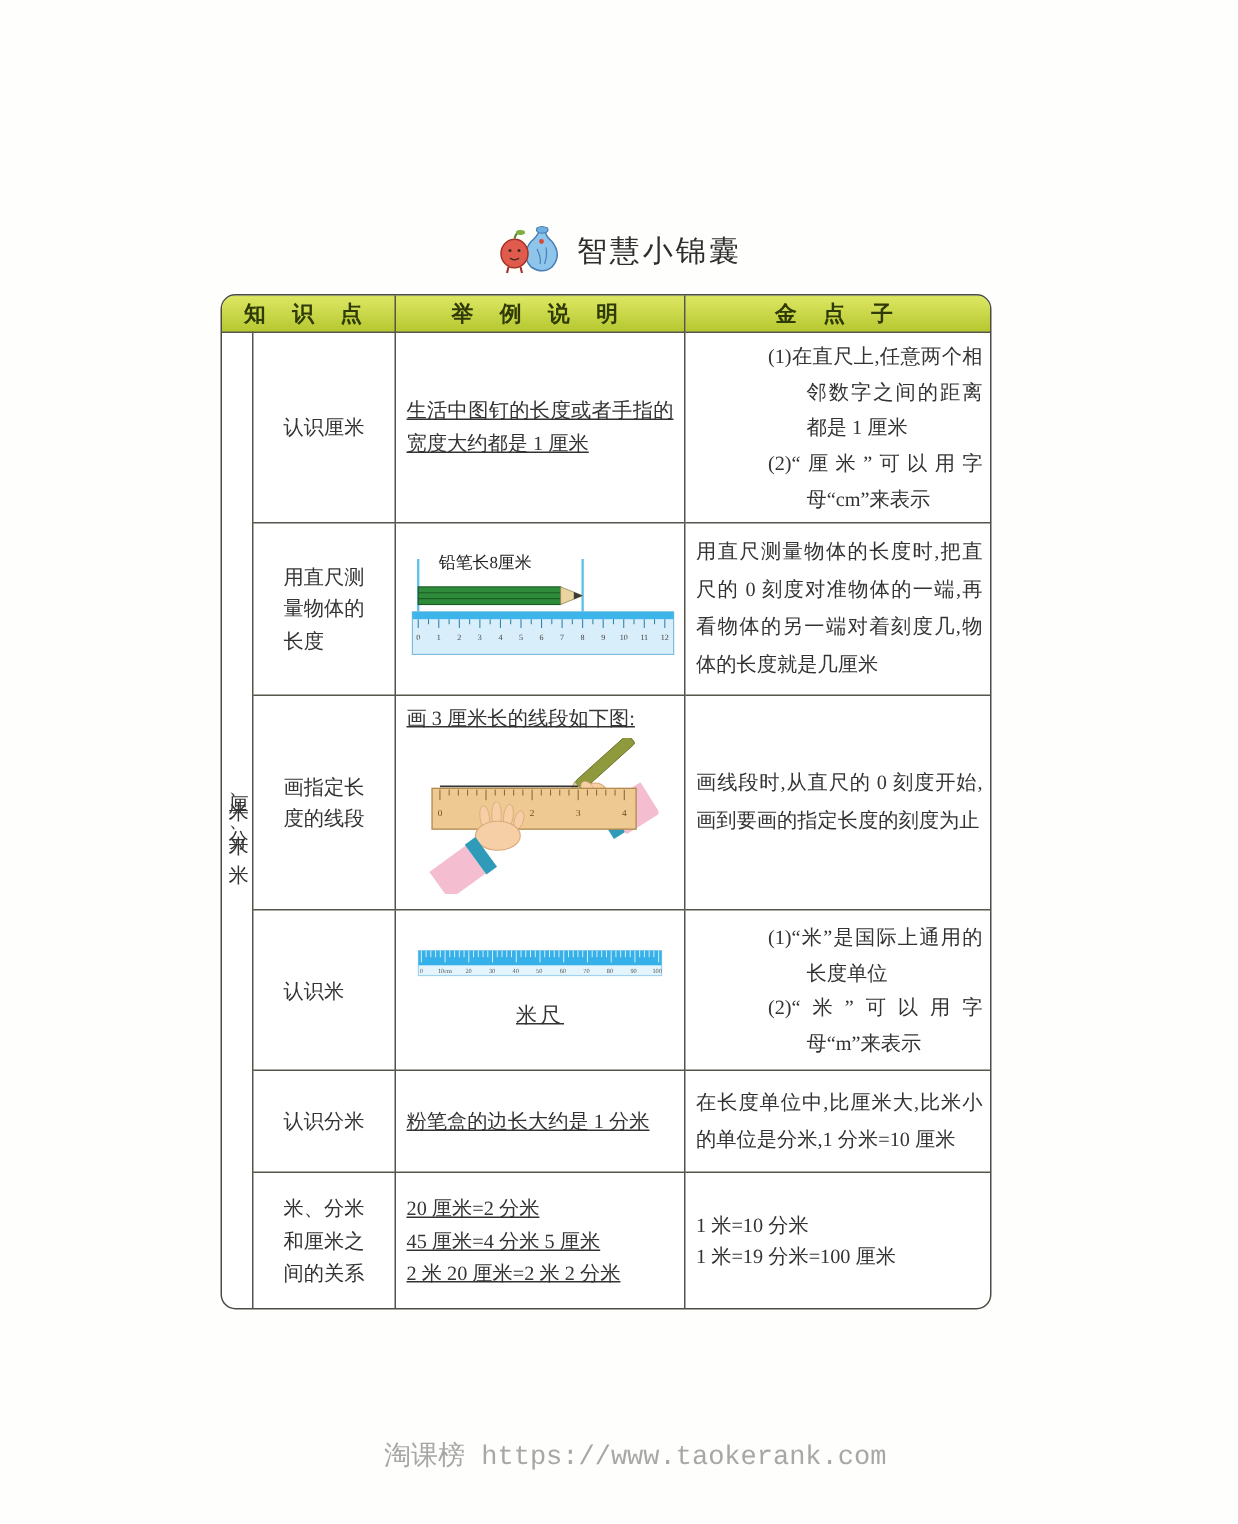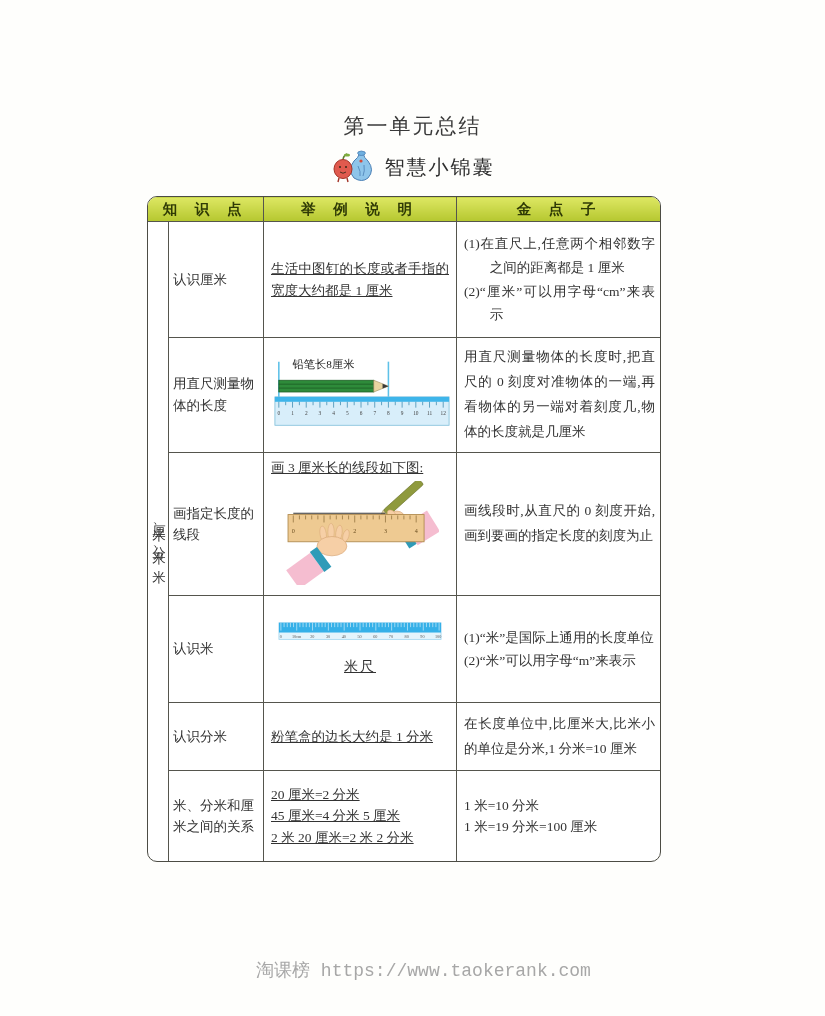--- a/index.html
+++ b/index.html
@@ -28,44 +28,43 @@
   th {
     height:25px; font-size:14.5px; font-weight:bold; color:#2f3a05;
     letter-spacing:7px; text-align:center;
     background:linear-gradient(#dde763, #b5c72f);
   }
   td { font-size:13.5px; padding:4px 7px; vertical-align:middle; line-height:1.6; }
   col.c-side { width:21px; } col.c-point { width:95px; }
   col.c-example { width:193px; } col.c-tips { width:206px; }
   .side-cell { padding:0; text-align:center; }
   .side-cell span { writing-mode:vertical-rl; font-size:13.5px; letter-spacing:3px; color:#333; }
-  .point-cell { padding-left:4px; }
+  .point-cell { padding-left:20px; }
   .example-cell { text-align:justify;text-decoration:underline; }
   .tips-cell { text-align:left; }
-  .tip-item { padding-left:1.9em; text-indent:-1.9em; text-align:justify; line-height:1.75; }
+  .tip-item { padding-left:1.9em; text-indent:-1.9em; text-align:justify; line-height:1.75;margin-left:48px; }
   .tip-plain { text-align:justify; line-height:1.85; }
   tr.r1 { height:116px; } tr.r2 { height:115px; } tr.r3 { height:137px; }
   tr.r4 { height:107px; } tr.r5 { height:68px; } tr.r6 { height:91px; }
   figure { text-align:center; }
   .ex-caption { text-align:left; margin-bottom:2px; }
   .meter-caption { font-size:14px; letter-spacing:2px; margin-top:2px; }
   svg text { font-family:"Liberation Serif", serif; }
   .footer {
     position:absolute; top:958px; left:0; width:100%;
     text-align:center; color:#a7a7a7; font-size:18px;
     font-family:Liberation Mono, monospace;
     margin-left:11px;
   }
 </style>
 </head>
 <body>
 
 <div class="page">
 
-  <div class="title">第一单元总结</div>
 
   <div class="subtitle-row">
     <span>
       <svg width="46" height="38" viewBox="0 0 46 38">
 
         <path d="M29,7 q-2,5 -6,8 q-7,9 0,17 q8,5 14,0 q7,-8 0,-17 q-4,-3 -5,-8 z" fill="#8ec5ea" stroke="#4a7fb5" stroke-width="1"></path>
         <path d="M27,6 q3,-2 7,0 q1,2 -1,3 q-3,1 -5,0 q-2,-1 -1,-3 z" fill="#6fb0e0" stroke="#4a7fb5" stroke-width="0.8"></path>
         <circle cx="30" cy="15" r="1.6" fill="#d44a3a"></circle>
         <path d="M27,20 q3,6 2,10 M33,19 q1,6 -1,11" stroke="#4a7fb5" stroke-width="0.8" fill="none"></path>
 

